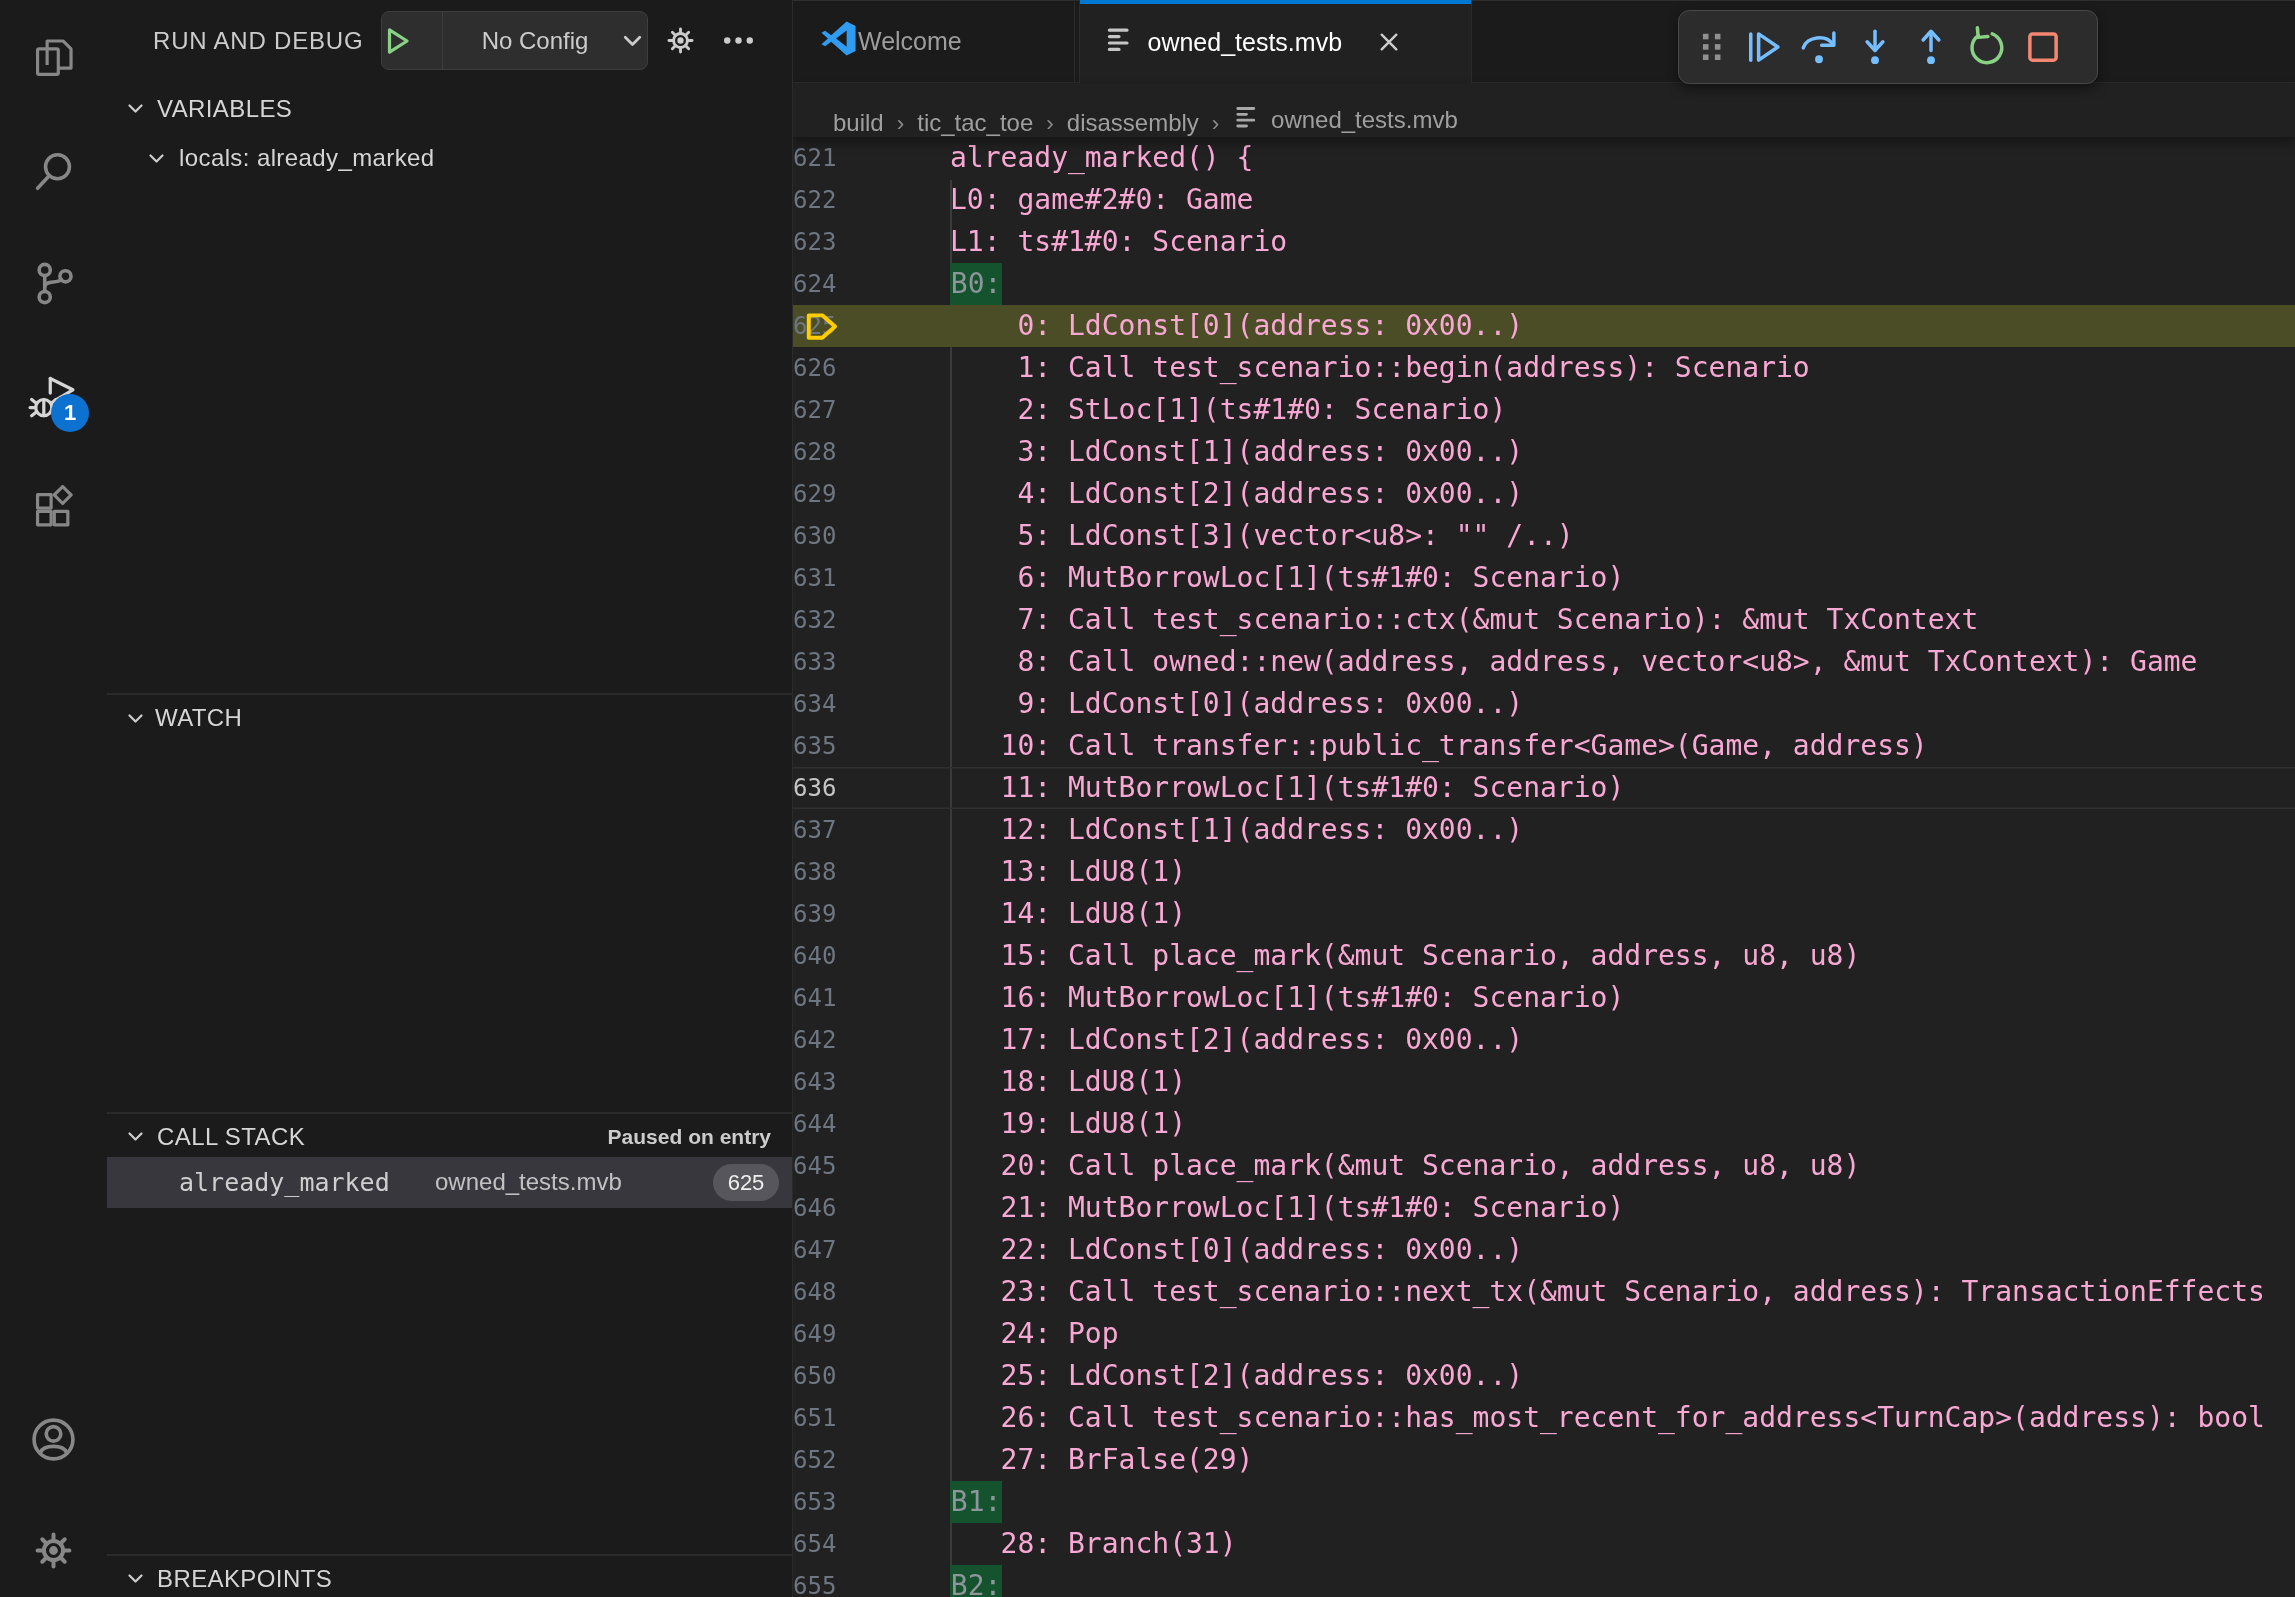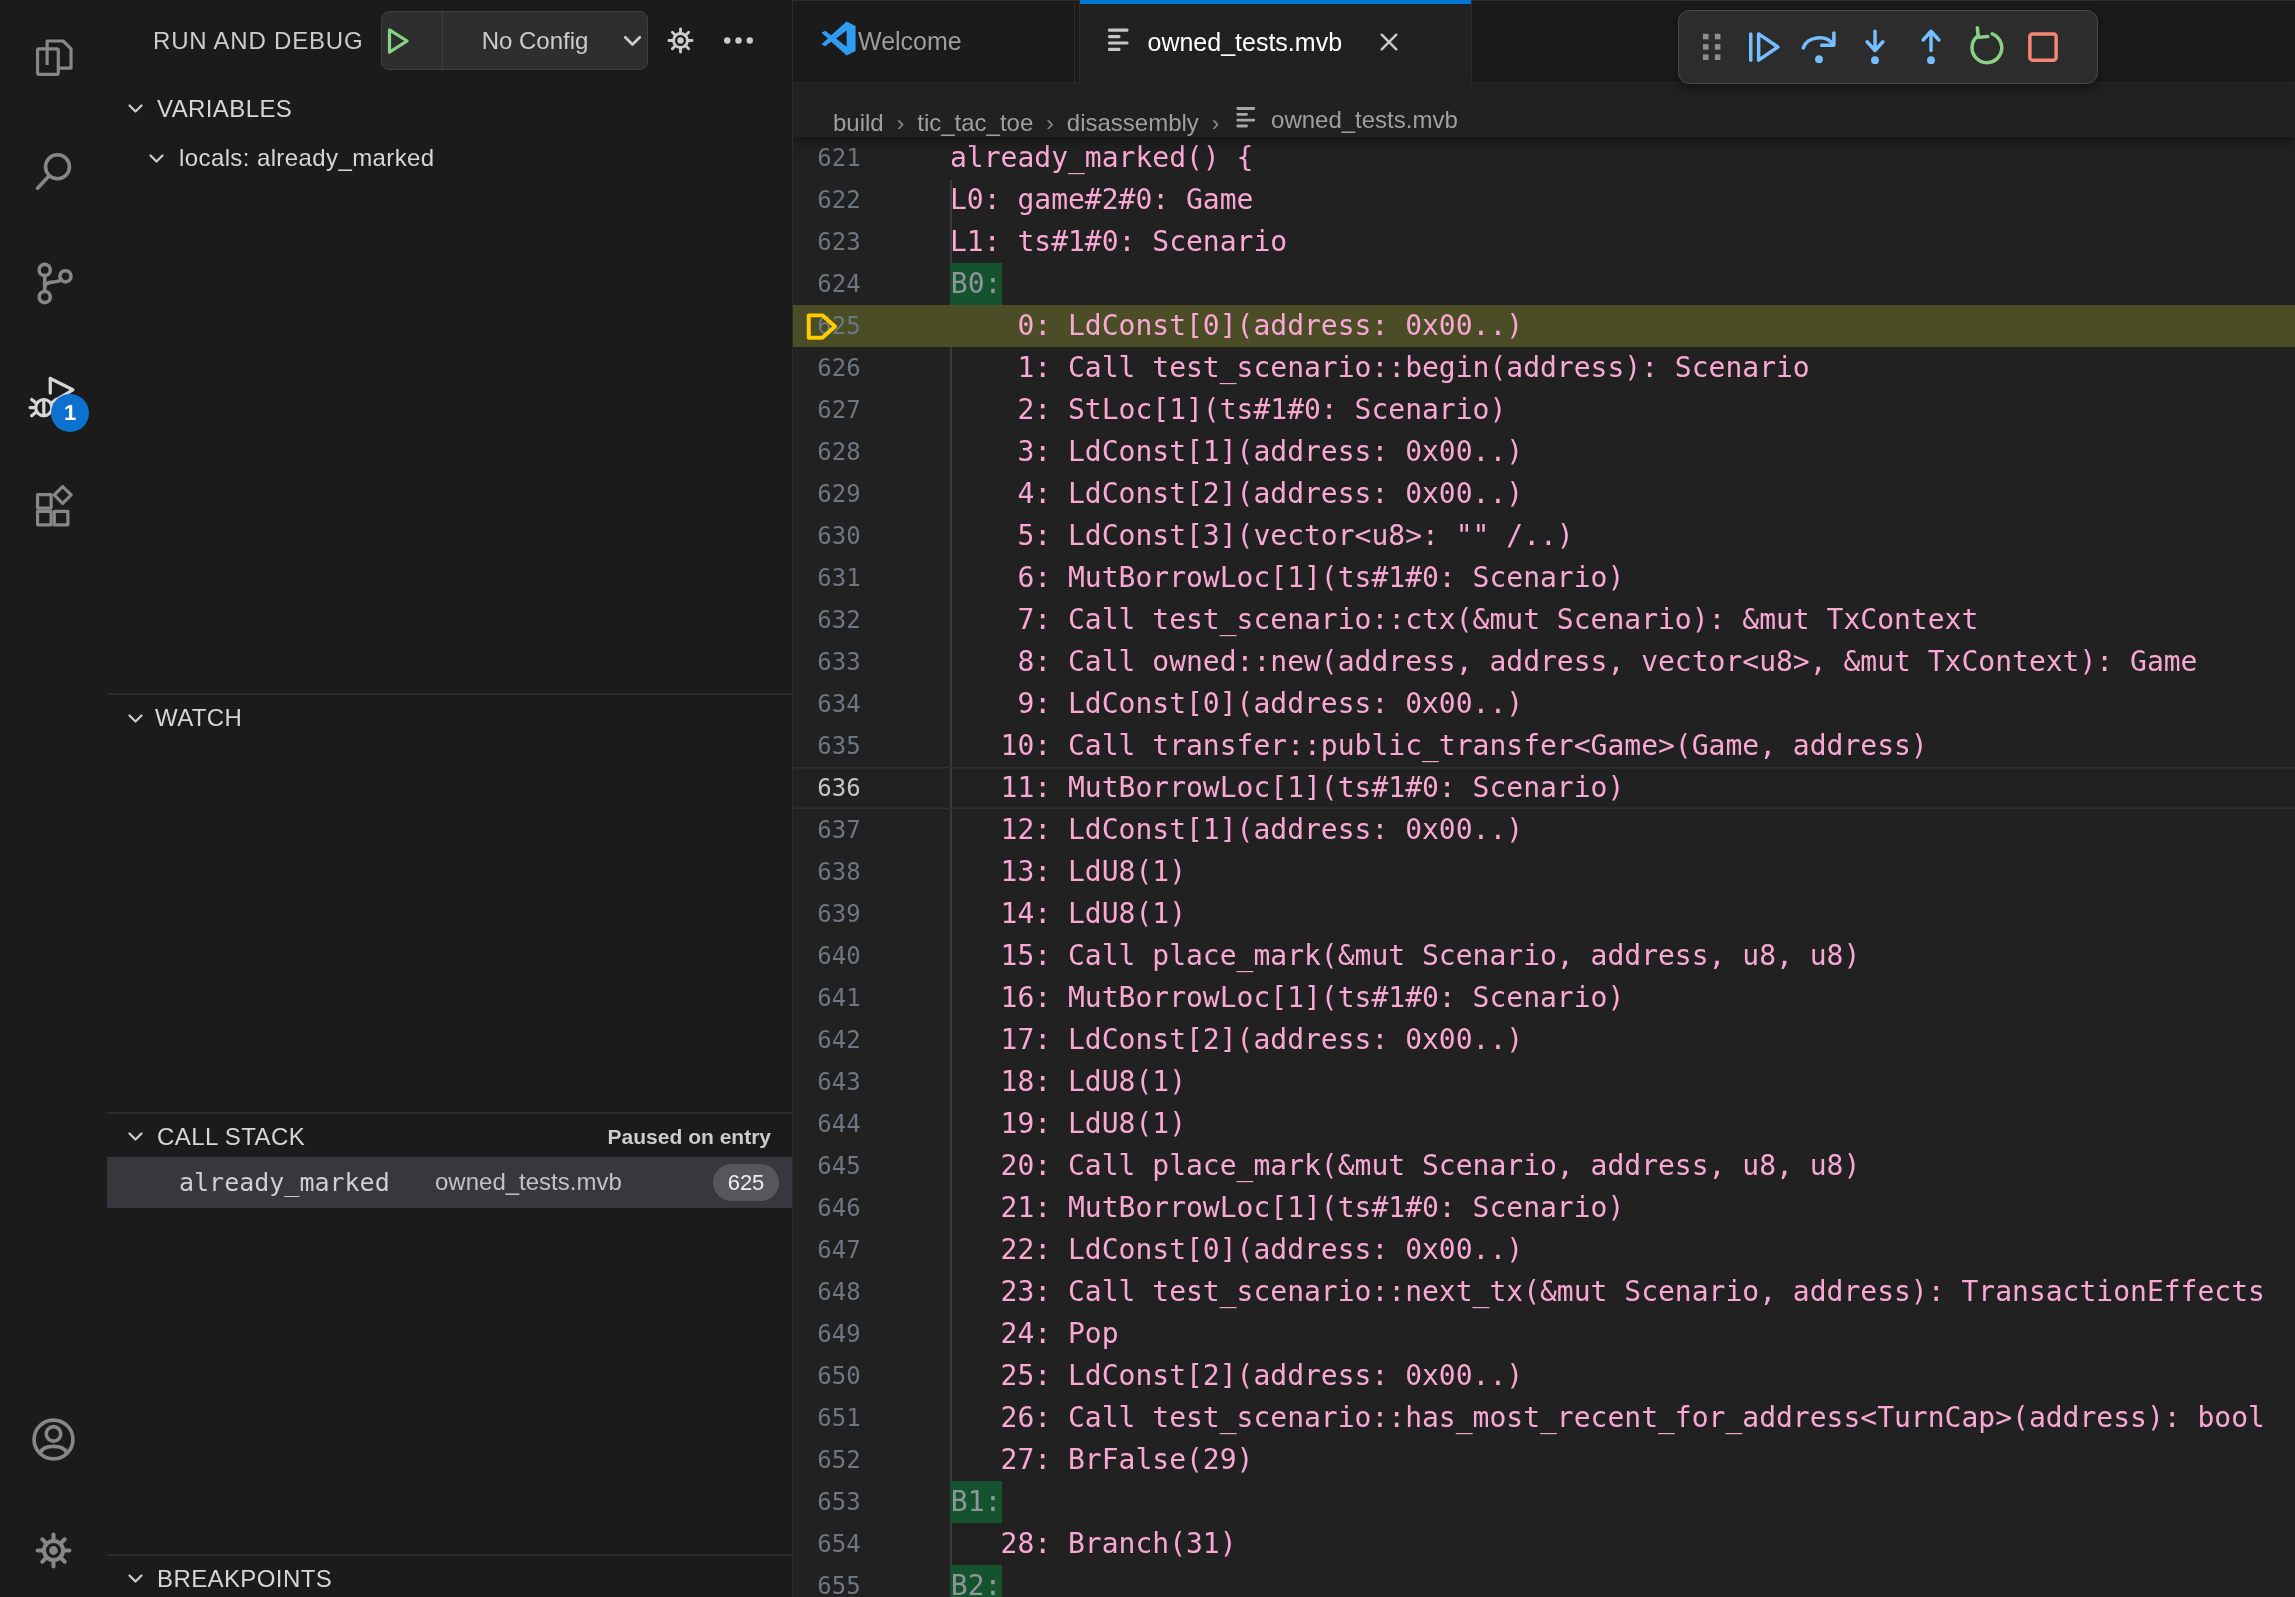--- a/index.html
+++ b/index.html
@@ -57,21 +57,21 @@
     background:#2c2c2d; border:1.6px solid #4a4a4b; border-radius:11.3px; box-shadow:0 4.8px 11.3px rgba(0,0,0,0.45);
     display:flex; align-items:center; padding:0 11.3px;
   }
   .dbg-btn{ width:56px; height:64px; display:flex; align-items:center; justify-content:center; }
   
   .code-area{ position:absolute; left:0; right:0; top:137px; bottom:0; z-index:1; }
   .indent-guide{ position:absolute; left:157px; top:43px; bottom:0; width:1.6px; background:#3a3a3a; }
   .crow{ position:relative; height:42px; }
   .crow.exec{ background:#4b4d27; }
   .crow.cursor{ box-shadow:inset 0 1.6px 0 #303032, inset 0 -1.6px 0 #303032; }
-  .gnum{ position:absolute; left:0; top:0; width:92px; height:42px; line-height:42px; text-align:center;
+  .gnum{ position:absolute; left:0; top:0; width:92px; height:42px; line-height:42px; text-align:left;
          font-family:"DejaVu Sans Mono",monospace; font-size:24px; color:#6e7681; }
   .crow.cursor .gnum{ color:#c6c6c6; }
   .ctext{ position:absolute; left:157px; top:0; height:42px; line-height:42px; white-space:pre;
           font-family:"DejaVu Sans Mono",monospace; font-size:28px; color:#f9a8d4; }
   .blabel{ position:absolute; left:157px; top:0; height:42px; line-height:42px; white-space:pre;
            font-family:"DejaVu Sans Mono",monospace; font-size:28px; background:#14532d; color:#8e959b; padding:0 0.8px; }
   .exec-marker{ position:absolute; left:11.3px; top:5.6px; width:35px; height:31px; }
 </style>
 </head>
 <body>

